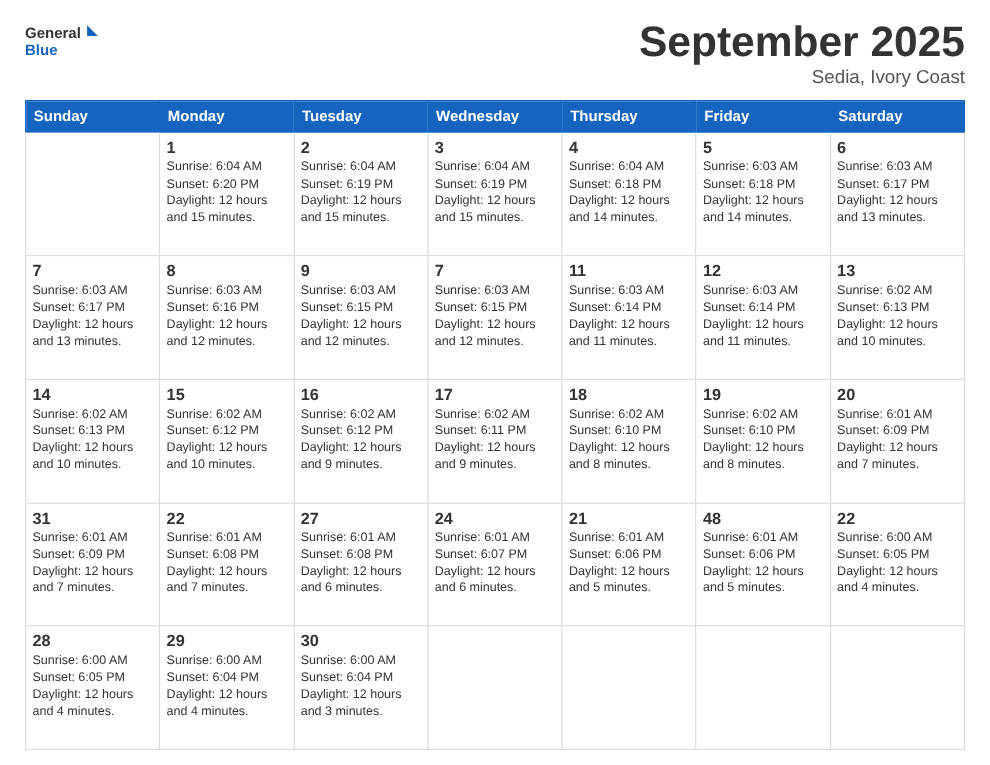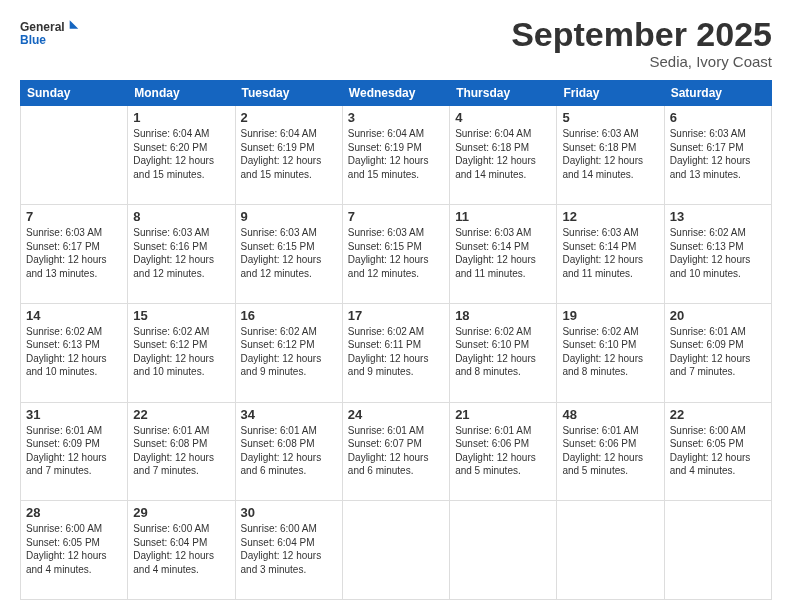--- a/index.html
+++ b/index.html
@@ -274,21 +274,21 @@
 and 7 minutes.</div>
           </td>
           <td>
             <span class="day-num">22</span>
             <div class="day-info" style="white-space: pre-line;">Sunrise: 6:01 AM
 Sunset: 6:08 PM
 Daylight: 12 hours
 and 7 minutes.</div>
           </td>
           <td>
-            <span class="day-num">34</span>
+            <span class="day-num">27</span>
             <div class="day-info" style="white-space: pre-line;">Sunrise: 6:01 AM
 Sunset: 6:08 PM
 Daylight: 12 hours
 and 6 minutes.</div>
           </td>
           <td>
             <span class="day-num">24</span>
             <div class="day-info" style="white-space: pre-line;">Sunrise: 6:01 AM
 Sunset: 6:07 PM
 Daylight: 12 hours

